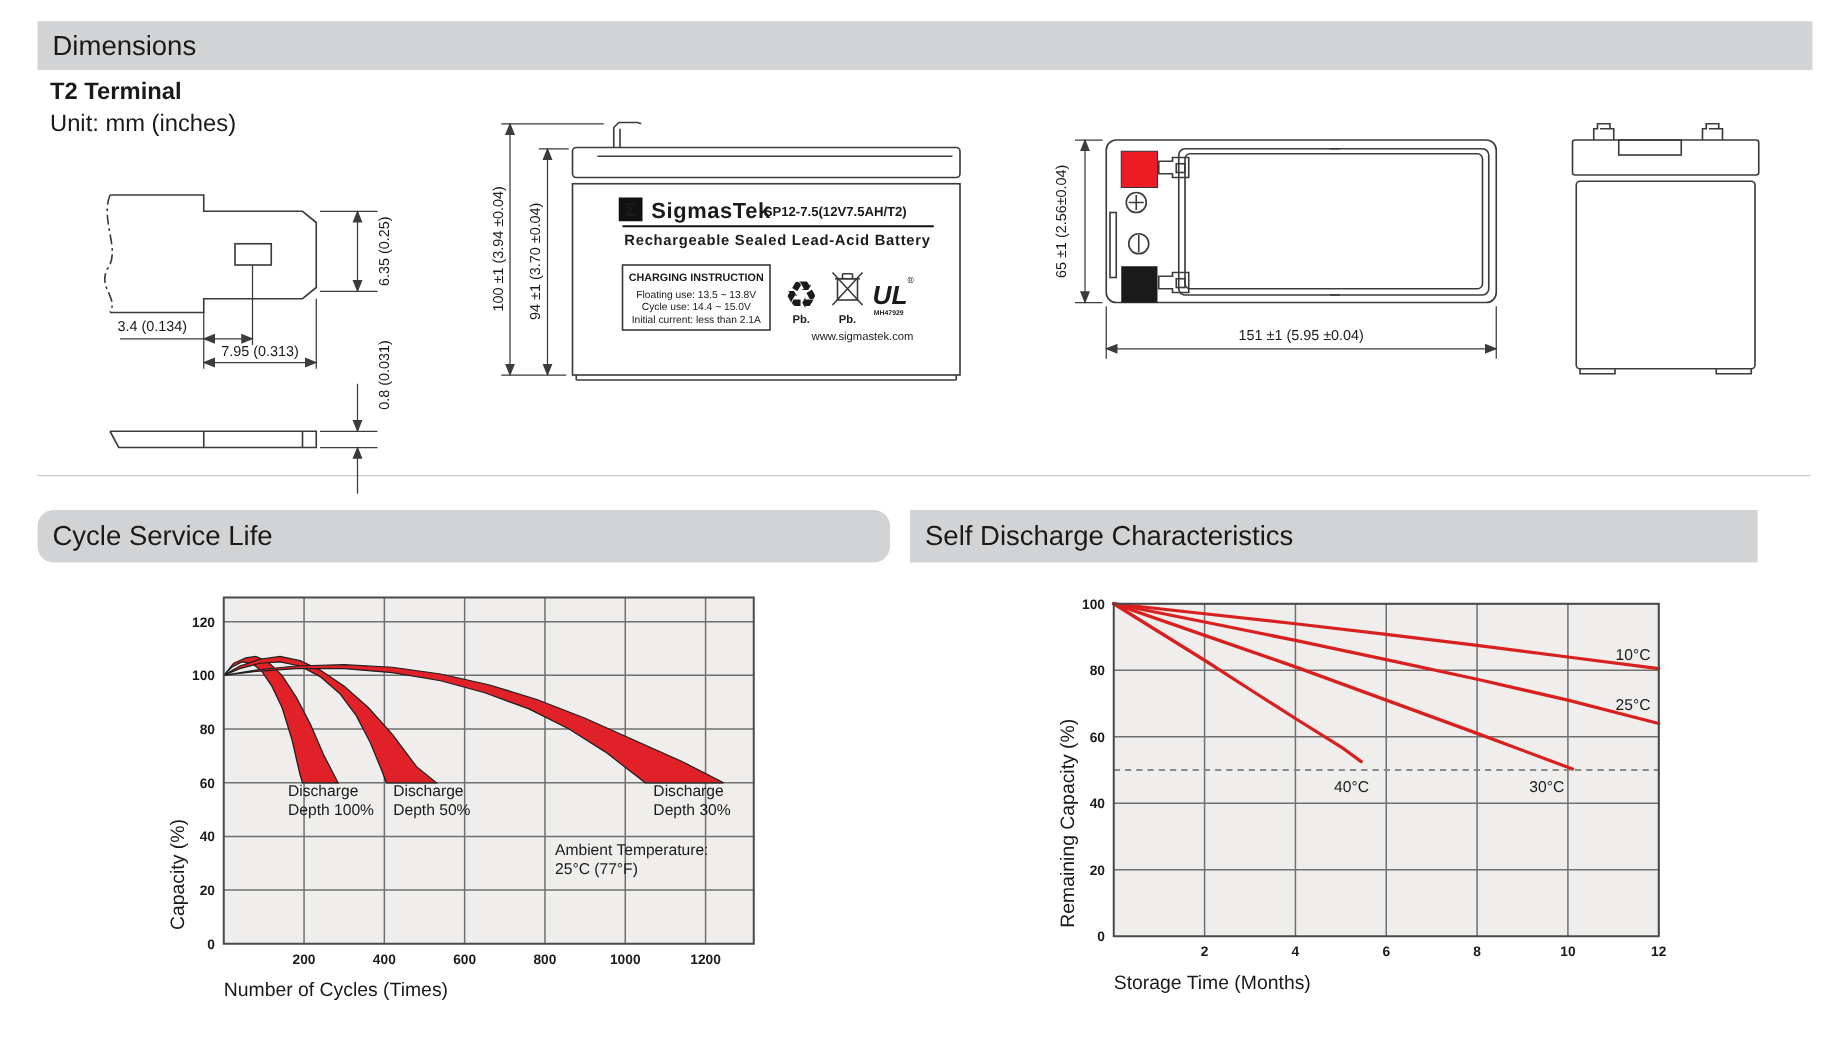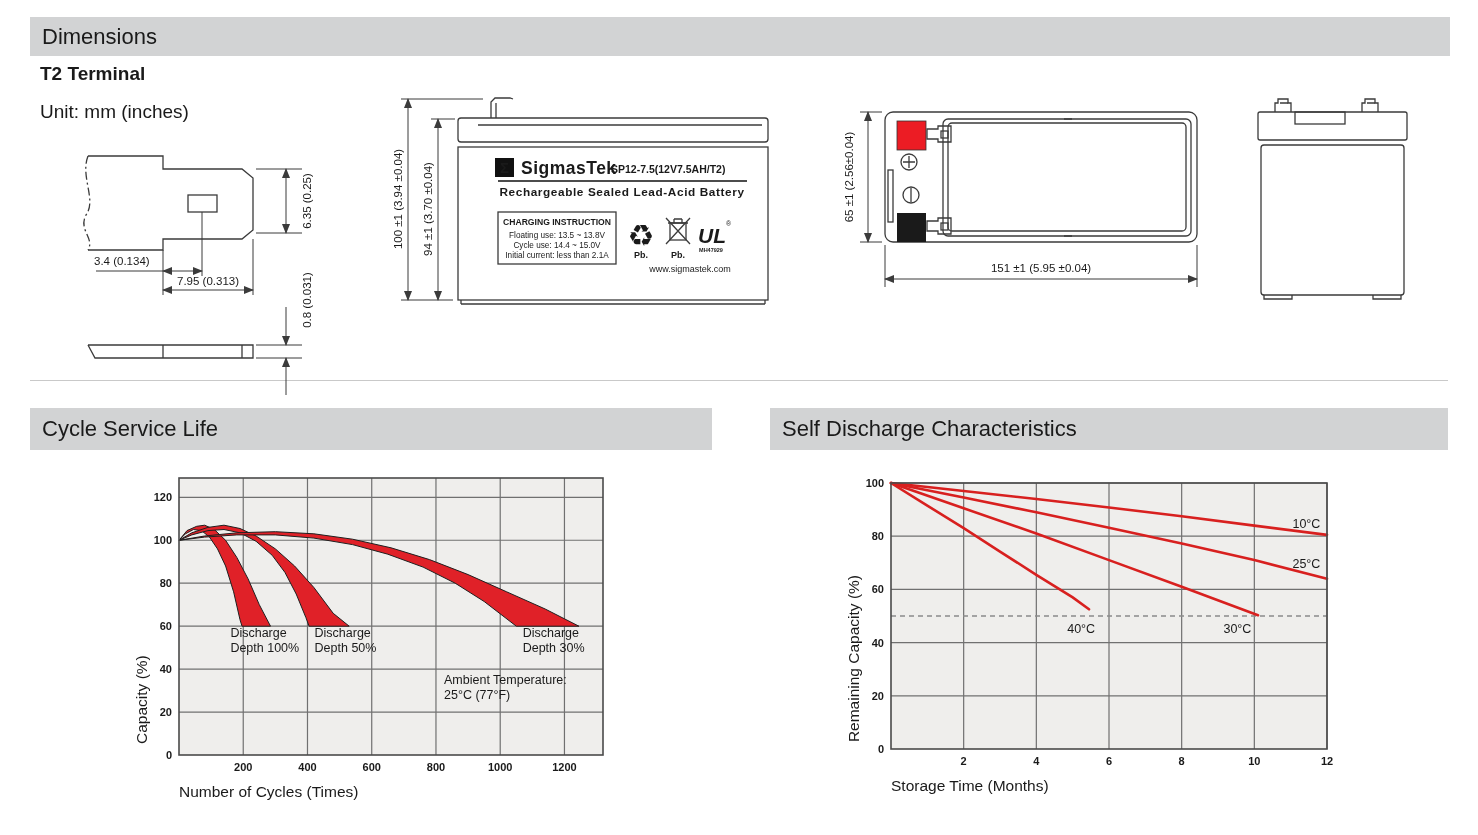--- a/index.html
+++ b/index.html
@@ -1,24 +1,24 @@
 <!DOCTYPE html>
 <html><head>
 <meta charset="utf-8">
 <style>
   html,body{margin:0;padding:0;background:#fff;}
   body{font-family:"Liberation Sans","DejaVu Sans",sans-serif;color:#1a1a1a;}
   .page{position:relative;width:1478px;height:835px;background:#fff;overflow:hidden;}
   .bar{position:absolute;background:#d2d3d4;font-weight:normal;font-size:22px;color:#1a1a1a;
        padding-left:12px;box-sizing:border-box;}
   .bar-dimensions{left:30px;top:17px;width:1420px;height:39px;line-height:39px;}
-  .bar-cycle{left:30px;top:408px;width:682px;height:42px;line-height:42px;}
-  .bar-self{left:770px;top:408px;width:678px;height:42px;line-height:42px;}
+  .bar-cycle{left:30px;top:408px;width:682px;height:42px;line-height:42px;border-radius:13px;}
+  .bar-self{left:728px;top:408px;width:678px;height:42px;line-height:42px;}
   .t2-title{position:absolute;left:40px;top:63px;font-size:19px;font-weight:bold;}
-  .unit-note{position:absolute;left:40px;top:89px;font-size:19px;margin-top:12px;}
+  .unit-note{position:absolute;left:40px;top:89px;font-size:19px;}
   .divider{position:absolute;left:30px;top:380px;width:1418px;height:1px;background:#c9c9c9;}
   svg{position:absolute;overflow:visible;}
   svg text{font-family:"Liberation Sans","DejaVu Sans",sans-serif;fill:#1a1a1a;}
   .fig-terminal{left:70px;top:145px;}
   .fig-front{left:395px;top:85px;}
   .fig-top{left:820px;top:95px;}
   .fig-side{left:1250px;top:85px;}
   .chart-cycle{left:120px;top:462px;}
   .chart-self{left:830px;top:462px;}
   .dimtext{font-size:11.5px;}

